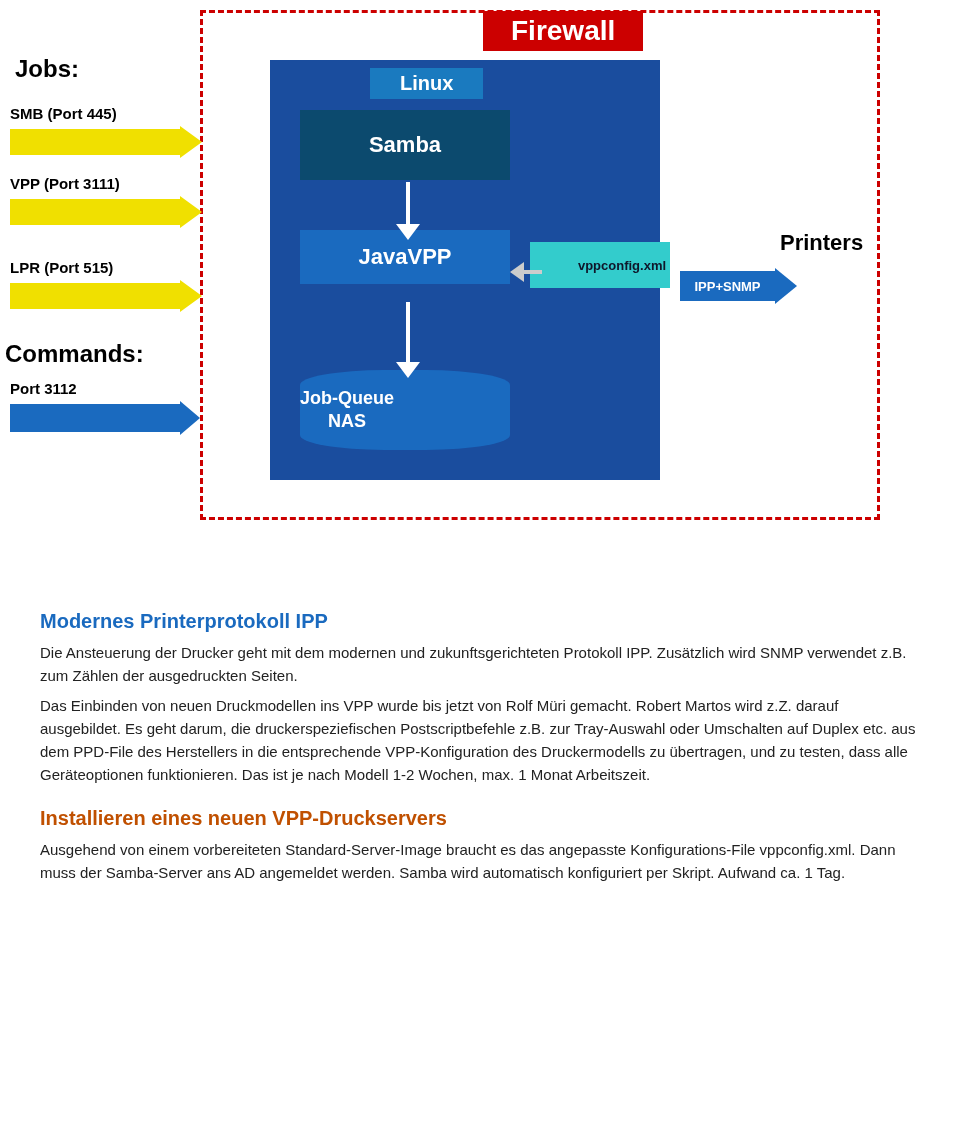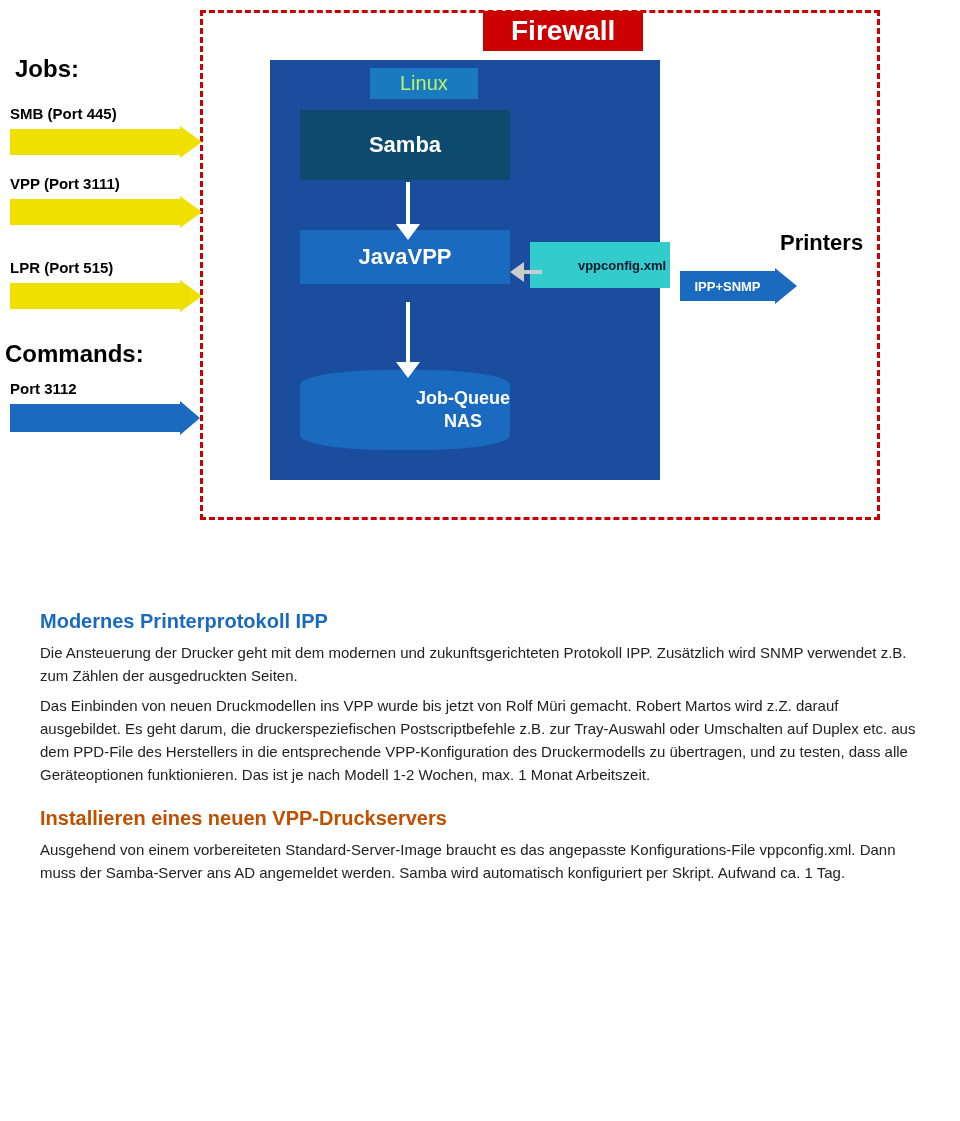--- a/index.html
+++ b/index.html
@@ -49,23 +49,23 @@
       width: 390px;
       height: 420px;
       background: #1a4d9e;
     }
 
     .linux-label {
       position: absolute;
       top: 68px;
       left: 370px;
       background: #1a7abf;
-      color: #bef264;
+      color: #ffffff;
       font-size: 20px;
-      font-weight: normal;
+      font-weight: bold;
       padding: 4px 30px;
       text-align: center;
       z-index: 5;
     }
 
     
     .samba-box {
       position: absolute;
       top: 110px;
       left: 300px;
@@ -126,21 +126,21 @@
     .jobqueue-box {
       position: absolute;
       top: 370px;
       left: 300px;
       width: 210px;
       height: 80px;
       background: #1a6abf;
       border-radius: 40% / 15px;
       display: flex;
       align-items: center;
-      justify-content: flex-end;
+      justify-content: flex-start;
       z-index: 6;
     }
     .jobqueue-box span {
       color: #ffffff;
       font-size: 18px;
       font-weight: bold;
       text-align: center;
       line-height: 1.3;
     }
 

